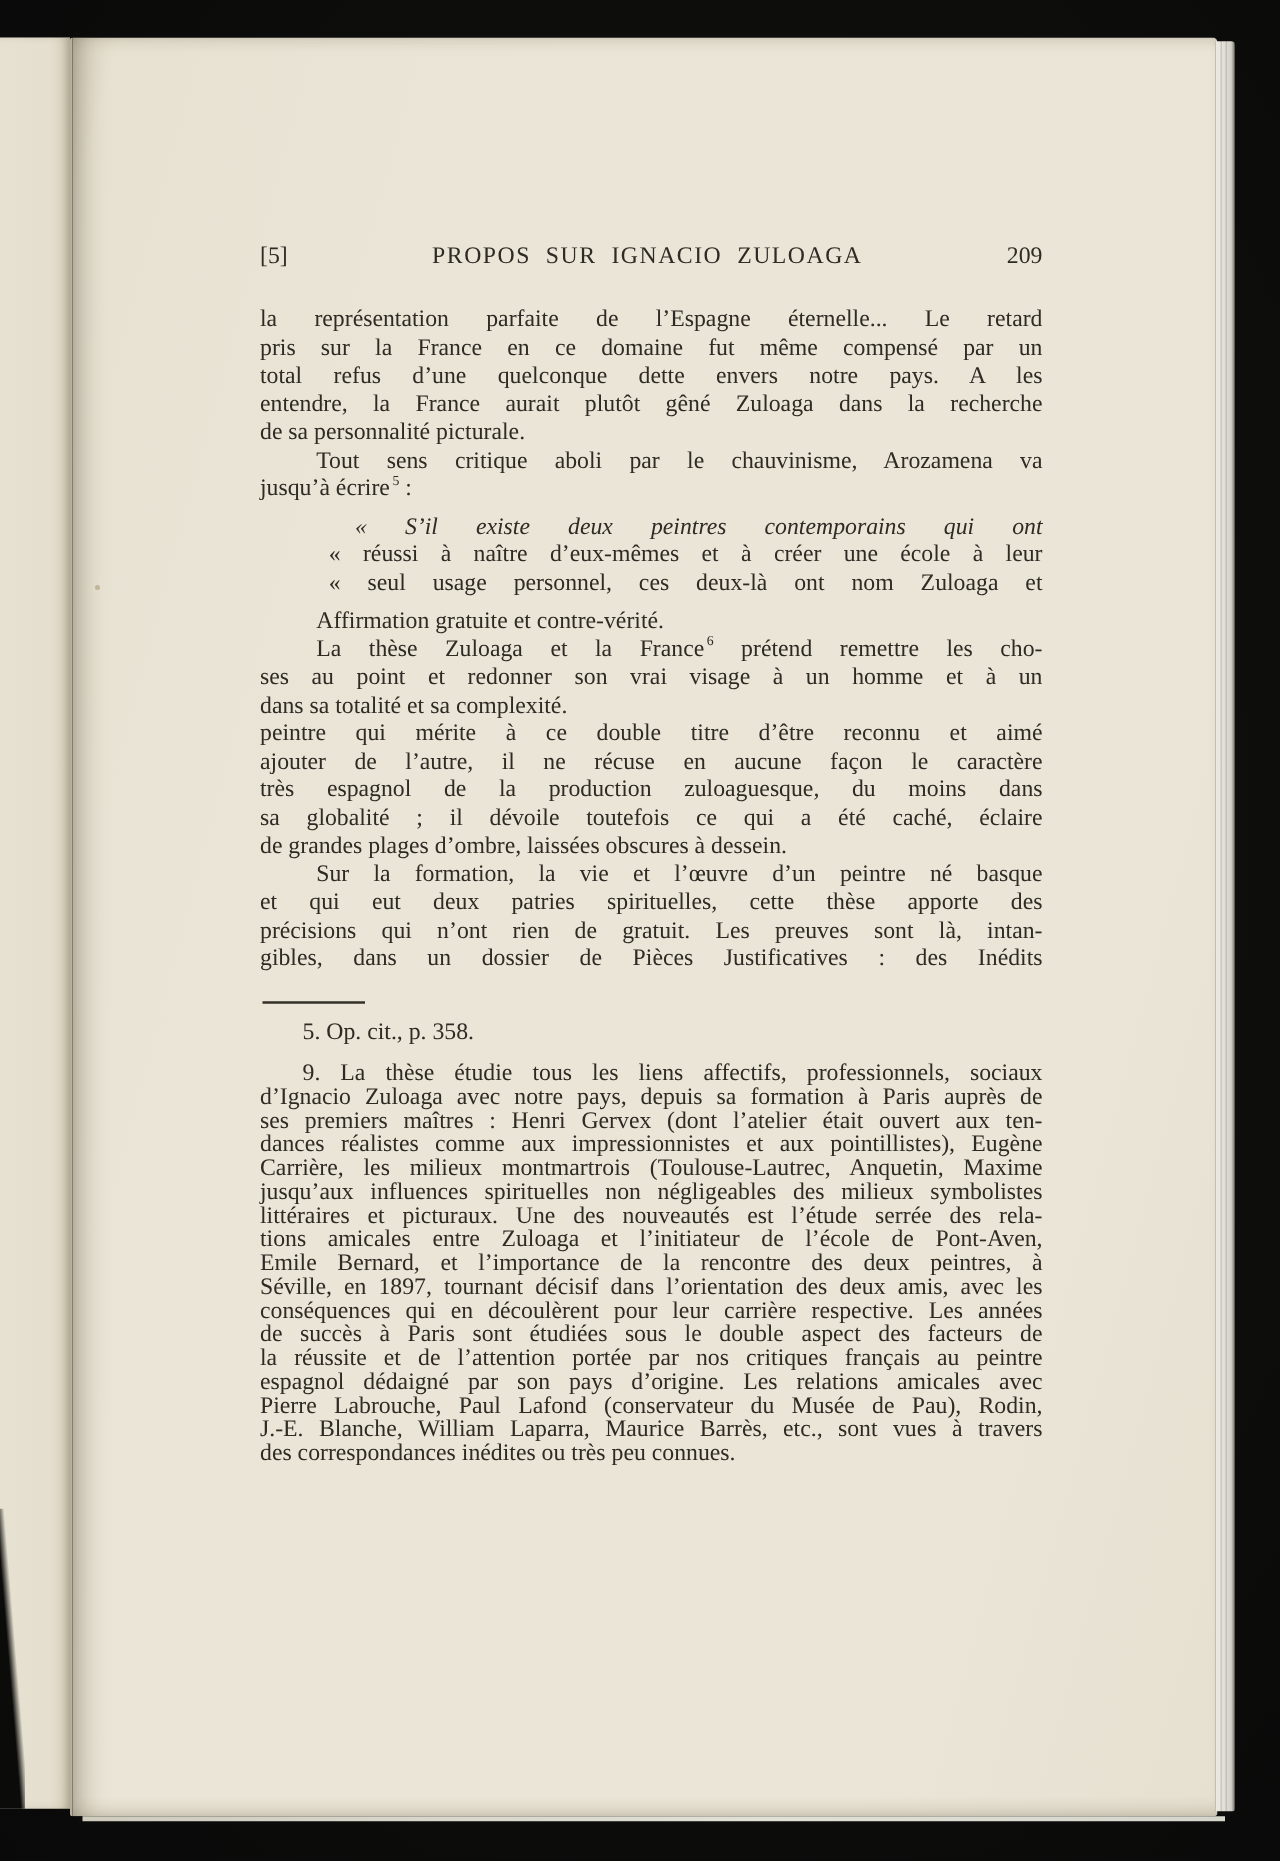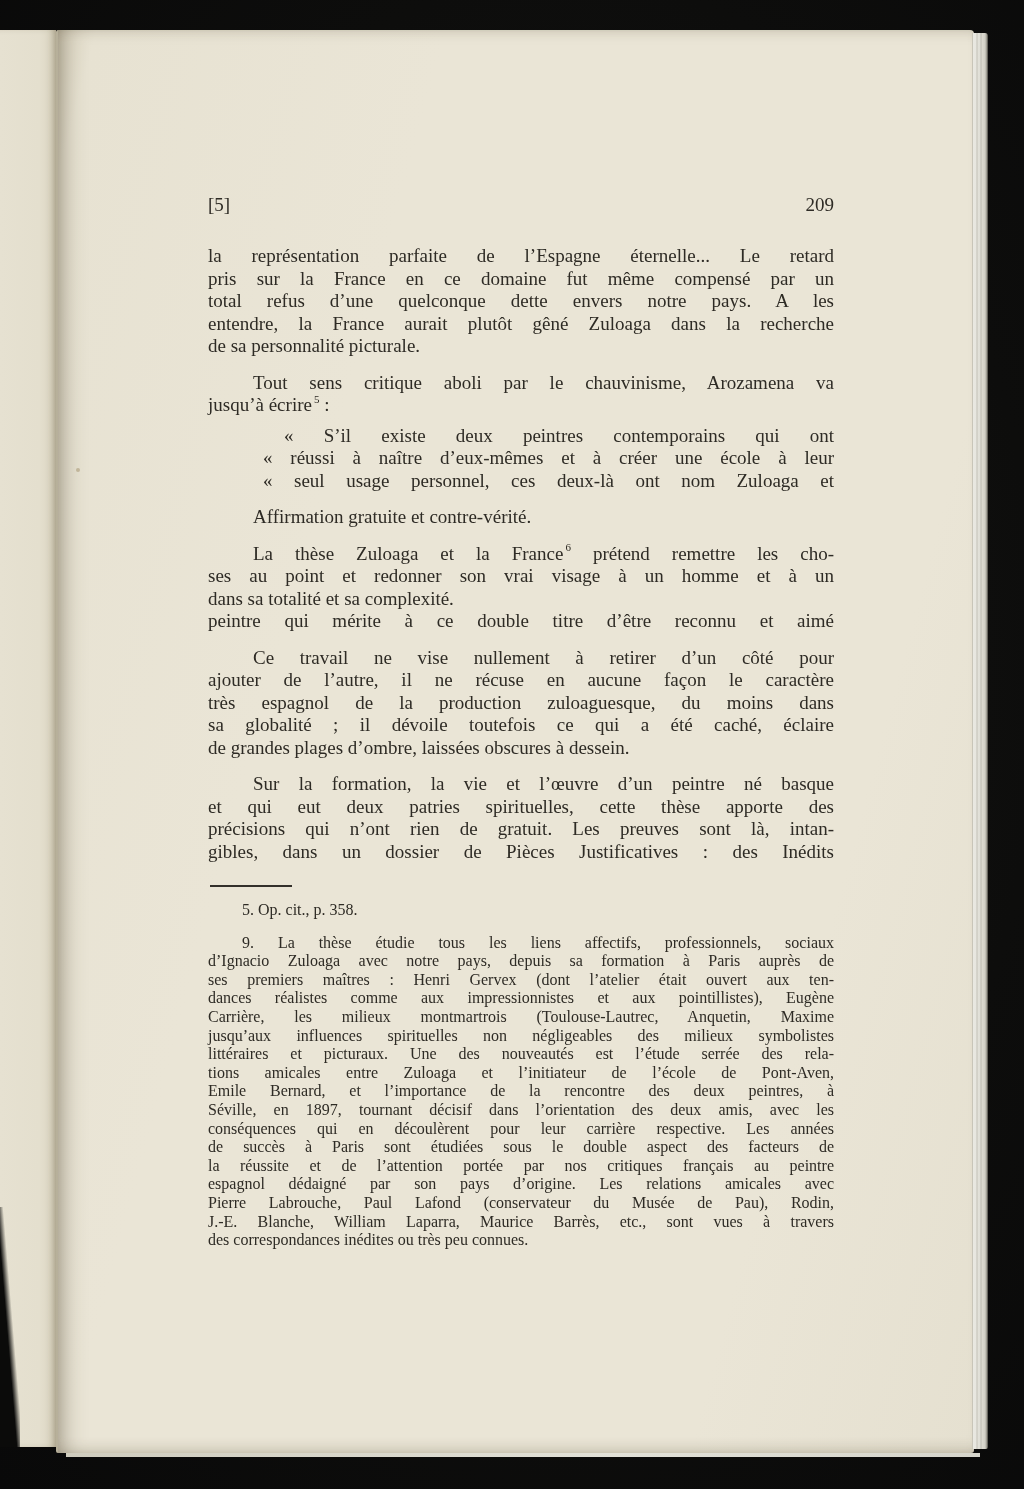--- a/index.html
+++ b/index.html
@@ -49,43 +49,44 @@
     font-size:19px;color:#2e2b25;
   }
   .rh-title{letter-spacing:1.2px;word-spacing:6px;}
 
   
   .text-block{
     position:absolute;left:150px;top:215px;width:626px;
     color:#2e2b25;font-size:19px;line-height:22.5px;
   }
   .block{margin:0;}
-  .paragraph{margin-top:14px;}
+  .paragraph{}
   .block:first-child{margin-top:0;}
   .quote{margin:8px 0 8px 55px;}
-  .footnote{margin-top:14px;font-size:16px;line-height:18.6px;}
+  .footnote{margin-top:14px;font-size:19px;line-height:18.6px;}
   .rule{width:82px;height:0;border-top:2px solid #33302a;margin:22px 0 10px 2px;}
   .line{min-height:1em;}
   .just{text-align:justify;text-align-last:justify;}
   .ind{text-indent:45px;}
-  .quote .ind{text-indent:21px;}
+  .quote .ind{text-indent:21px;font-style:italic;}
   .footnote .ind{text-indent:34px;}
   .it{}
   sup{font-size:11px;line-height:0;position:relative;top:-1px;margin-left:2px;}
 </style>
 </head>
 <body>
 
 <div class="scan">
   <div class="left-sliver"></div>
   <div class="page">
     <div class="speck" style="left:18px;top:438px;width:4px;height:4px;background:rgba(120,92,40,.30);"></div>
     <div class="speck" style="left:198px;top:292px;width:3px;height:3px;background:rgba(110,88,46,.22);"></div>
     <div class="running-head">
       <span>[5]</span>
+      <span class="rh-title">PROPOS SUR IGNACIO ZULOAGA</span>
       <span>209</span>
     </div>
     <div class="text-block">
         <div class="block paragraph">
           <div class="line just"><span>la représentation parfaite de l’Espagne éternelle... Le retard</span></div>
           <div class="line just"><span>pris sur la France en ce domaine fut même compensé par un</span></div>
           <div class="line just"><span>total refus d’une quelconque dette envers notre pays. A les</span></div>
           <div class="line just"><span>entendre, la France aurait plutôt gêné Zuloaga dans la recherche</span></div>
           <div class="line"><span>de sa personnalité picturale.</span></div>
         </div>
@@ -101,21 +102,20 @@
         <div class="block paragraph">
           <div class="line ind"><span>Affirmation gratuite et contre-vérité.</span></div>
         </div>
         <div class="block paragraph">
           <div class="line just ind"><span>La thèse </span><span class="it">Zuloaga et la France</span><sup>6</sup><span> prétend remettre les cho-</span></div>
           <div class="line just"><span>ses au point et redonner son vrai visage à un homme et à un</span></div>
           <div class="line"><span>dans sa totalité et sa complexité.</span></div>
           <div class="line just"><span>peintre qui mérite à ce double titre d’être reconnu et aimé</span></div>
         </div>
         <div class="block paragraph">
-          <div class="line just ind"><span>Ce travail ne vise nullement à retirer d’un côté pour</span></div>
           <div class="line just"><span>ajouter de l’autre, il ne récuse en aucune façon le caractère</span></div>
           <div class="line just"><span>très espagnol de la production zuloaguesque, du moins dans</span></div>
           <div class="line just"><span>sa globalité ; il dévoile toutefois ce qui a été caché, éclaire</span></div>
           <div class="line"><span>de grandes plages d’ombre, laissées obscures à dessein.</span></div>
         </div>
         <div class="block paragraph">
           <div class="line just ind"><span>Sur la formation, la vie et l’œuvre d’un peintre né basque</span></div>
           <div class="line just"><span>et qui eut deux patries spirituelles, cette thèse apporte des</span></div>
           <div class="line just"><span>précisions qui n’ont rien de gratuit. Les preuves sont là, intan-</span></div>
           <div class="line just"><span>gibles, dans un dossier de Pièces Justificatives : des Inédits</span></div>

